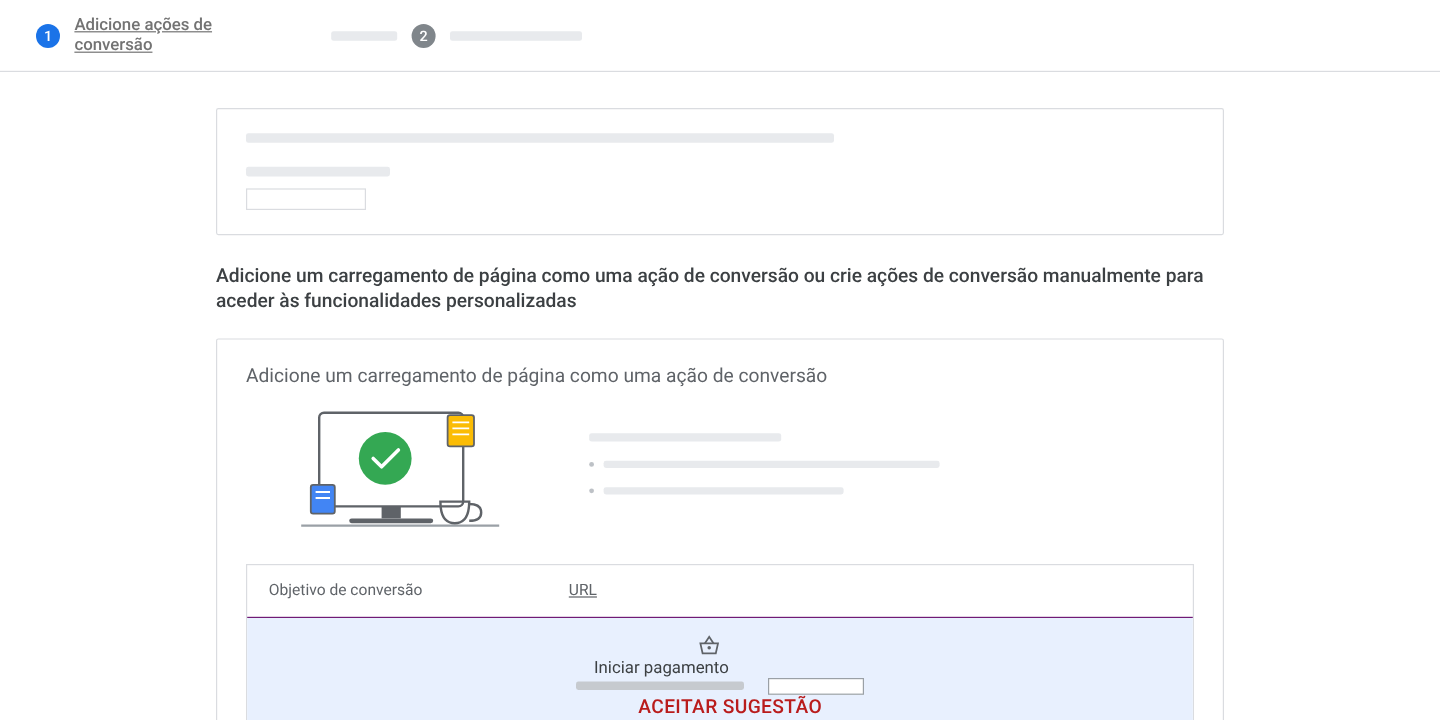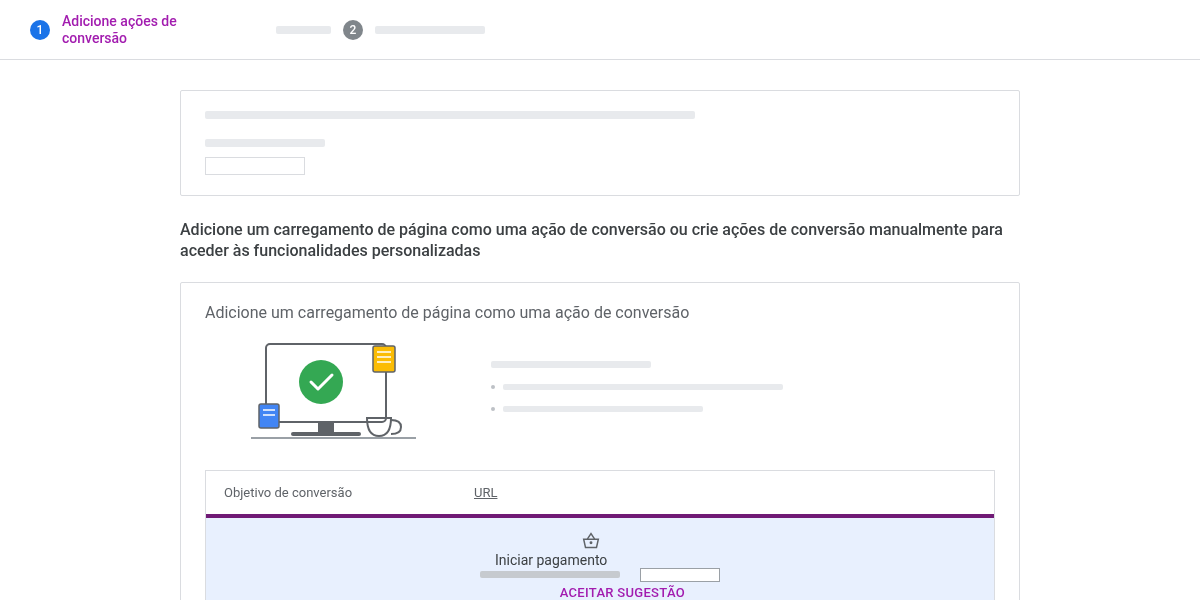--- a/index.html
+++ b/index.html
@@ -13,21 +13,21 @@
   border-bottom: 1px solid #dadce0;
   gap: 12px;
 }
 .step-circle {
   width: 20px; height: 20px; border-radius: 50%;
   display: flex; align-items: center; justify-content: center;
   font-size: 12px; font-weight: 500; color: #fff;
 }
 .step-circle.active { background: #1a73e8; }
 .step-circle.inactive { background: #80868b; }
-.step-label { font-size: 14px; font-weight: 500; color: #a21caf; max-width: 150px; line-height: 1.2; }
+.step-label { font-size: 14px; font-weight: 500; color: #737373; max-width: 150px; line-height: 1.2; text-decoration: underline; }
 .step-placeholder { width: 55px; height: 8px; background: #e8eaed; border-radius: 2px; }
 .step-placeholder.wide { width: 110px; }
 
 .content { padding: 30px 0; max-width: 860px; margin: 0 180px; }
 .section-title { font-size: 16px; font-weight: 500; color: #3c4043; margin-bottom: 20px; line-height: 1.3; }
 
 .card {
   border: 1px solid #dadce0;
   border-radius: 2px;
   background: #fff;
@@ -46,37 +46,37 @@
 .illustration-row { display: flex; gap: 60px; padding: 0 40px 24px 40px; align-items: center; }
 .illustration { width: 210px; height: 110px; position: relative; flex-shrink: 0; }
 .illu-text { flex: 1; }
 .illu-ph { height: 7px; background: #e8eaed; border-radius: 2px; margin-bottom: 10px; }
 .illu-ph.title { width: 160px; }
 .illu-bullet-row { display: flex; align-items: center; gap: 8px; margin-bottom: 8px; margin-top: 16px; }
 .illu-bullet { width: 4px; height: 4px; border-radius: 50%; background: #bdc1c6; }
 .illu-bline { height: 6px; background: #e8eaed; border-radius: 2px; }
 
 .table-holder { border: 1px solid #dadce0; margin: 0 24px 24px 24px; }
-.table-header { display: flex; padding: 14px 18px; font-size: 13px; color: #5f6368; border-bottom: 4px solid #701a75; }
+.table-header { display: flex; padding: 14px 18px; font-size: 13px; color: #5f6368; border-bottom: 1px solid #701a75; }
 .col-goal { width: 250px; }
 .col-url { flex: 1; text-decoration: underline; }
 .col-action { width: 170px; }
 
 .table-row {
   display: flex; align-items: center; padding: 12px 18px;
   background: #e8f0fe; border-bottom: 1px solid #dadce0;
 }
 .table-row:last-child { border-bottom: none; flex-direction: column; }
 .row-icon { width: 22px; height: 22px; margin-right: 18px; display: flex; align-items: center; justify-content: center; }
 .row-goal { width: 210px; font-size: 14px; color: #3c4043; }
 .row-url { flex: 1; display: flex; align-items: center; gap: 20px; }
 .row-ph { height: 7px; background: #c6cacf; border-radius: 2px; width: 140px; }
 .row-box { width: 80px; height: 14px; border: 1px solid #9aa0a6; background: #fff; }
 .row-action { width: 170px; text-align: right; }
-.accept-btn { color: #a21caf; font-size: 13px; font-weight: 500; letter-spacing: 0.3px; cursor: pointer; }
+.accept-btn { color: #b91c1c; font-size: 16px; font-weight: 500; letter-spacing: 0.3px; cursor: pointer; }
 
 
 .illustration svg { position: absolute; inset: 0; }
 </style>
 </head>
 <body>
 
 <div class="stepper">
   <div class="step-circle active">1</div>
   <div class="step-label">Adicione ações de conversão</div>

